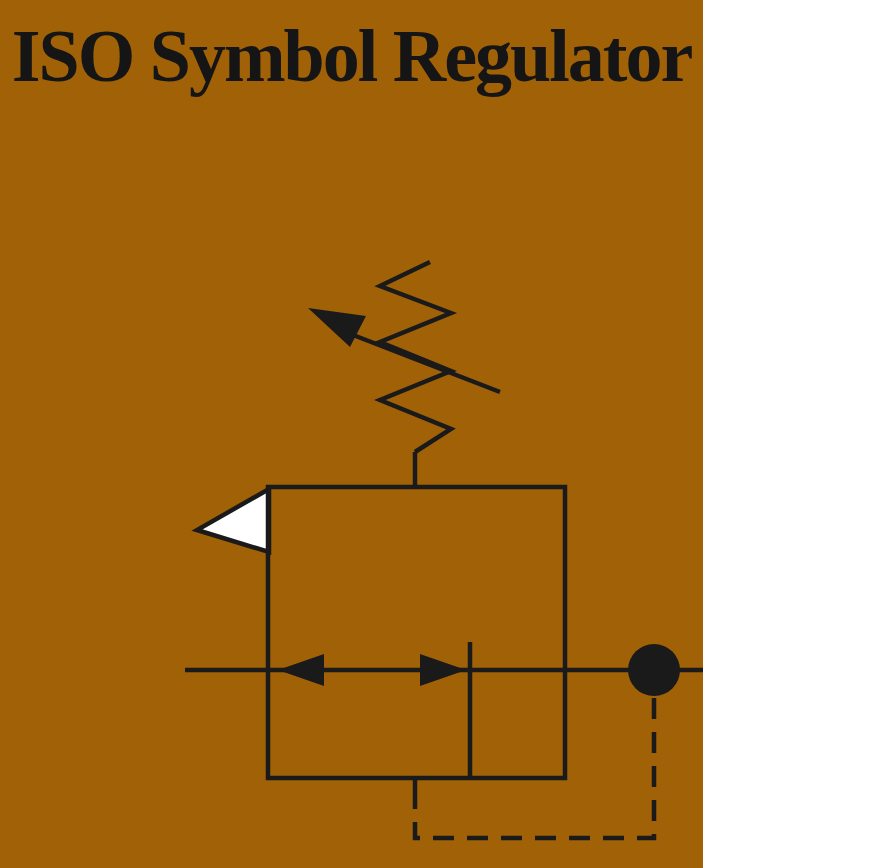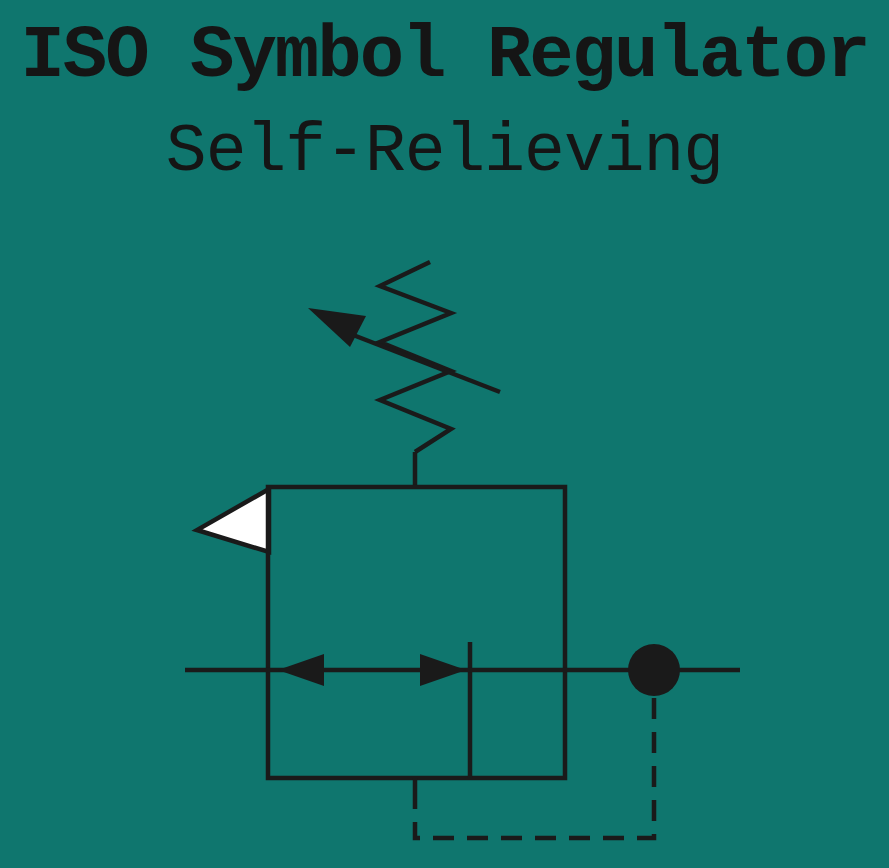--- a/index.html
+++ b/index.html
@@ -1,36 +1,35 @@
 <!DOCTYPE html>
 <html><head>
 <meta charset="utf-8">
 <style>
   html,body{margin:0;padding:0;background:#ffffff;}
-  .page{position:relative;width:889px;height:868px;background:#0f766e;
-        font-family:Liberation Mono, monospace;overflow:hidden;}
+  .page{position:relative;width:703px;height:868px;background:#a16207;
+        font-family:Liberation Serif, serif;overflow:hidden;}
   .titles{position:absolute;top:0;left:0;width:100%;text-align:center;}
   .title{margin:16px 0 0;font-size:74px;line-height:1.1;font-weight:700;
          letter-spacing:-2px;color:#151515;}
   .subtitle{margin:18px 0 0;font-size:68px;line-height:1.1;font-weight:400;
             letter-spacing:-1px;color:#151515;}
   svg.diagram{position:absolute;left:0;top:0;}
   .ln{stroke:#1a1a1a;stroke-width:4.5;fill:none;stroke-linecap:butt;}
   .fillshape{fill:#1a1a1a;stroke:none;}
   .openshape{fill:#ffffff;stroke:#1a1a1a;stroke-width:4.5;stroke-linejoin:miter;}
   .dash{stroke:#1a1a1a;stroke-width:4.5;fill:none;stroke-dasharray:21 13;}
 </style>
 </head>
 <body>
 
 <div class="page">
 
   <div class="titles">
     <h1 class="title">ISO Symbol Regulator</h1>
-    <h2 class="subtitle">Self-Relieving</h2>
   </div>
 
   <svg class="diagram" width="889" height="868" viewBox="0 0 889 868" role="img">
 
     <line class="ln" x1="415" y1="487" x2="415" y2="452"></line>
     <polyline class="ln" points="415,452 451,429 380,400 451,371 380,342 451,313 380,286 430,262"></polyline>
     <line class="ln" x1="500" y1="392" x2="348" y2="333"></line>
     <polygon class="fillshape" points="308,308 366,316 350,347"></polygon>
 
     <polygon class="openshape" points="269,489 197,530 269,552"></polygon>

